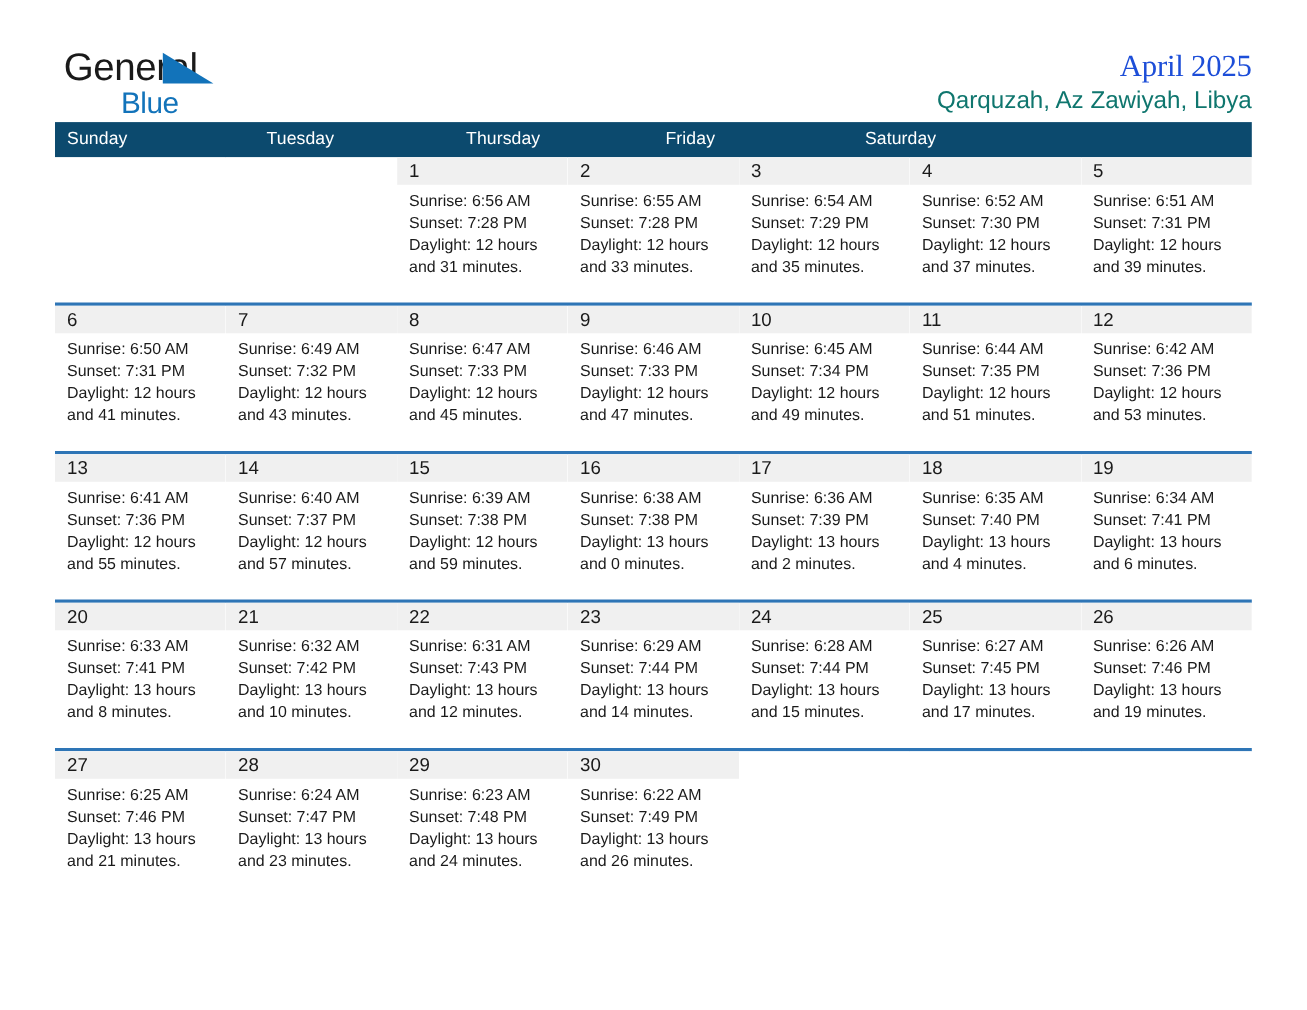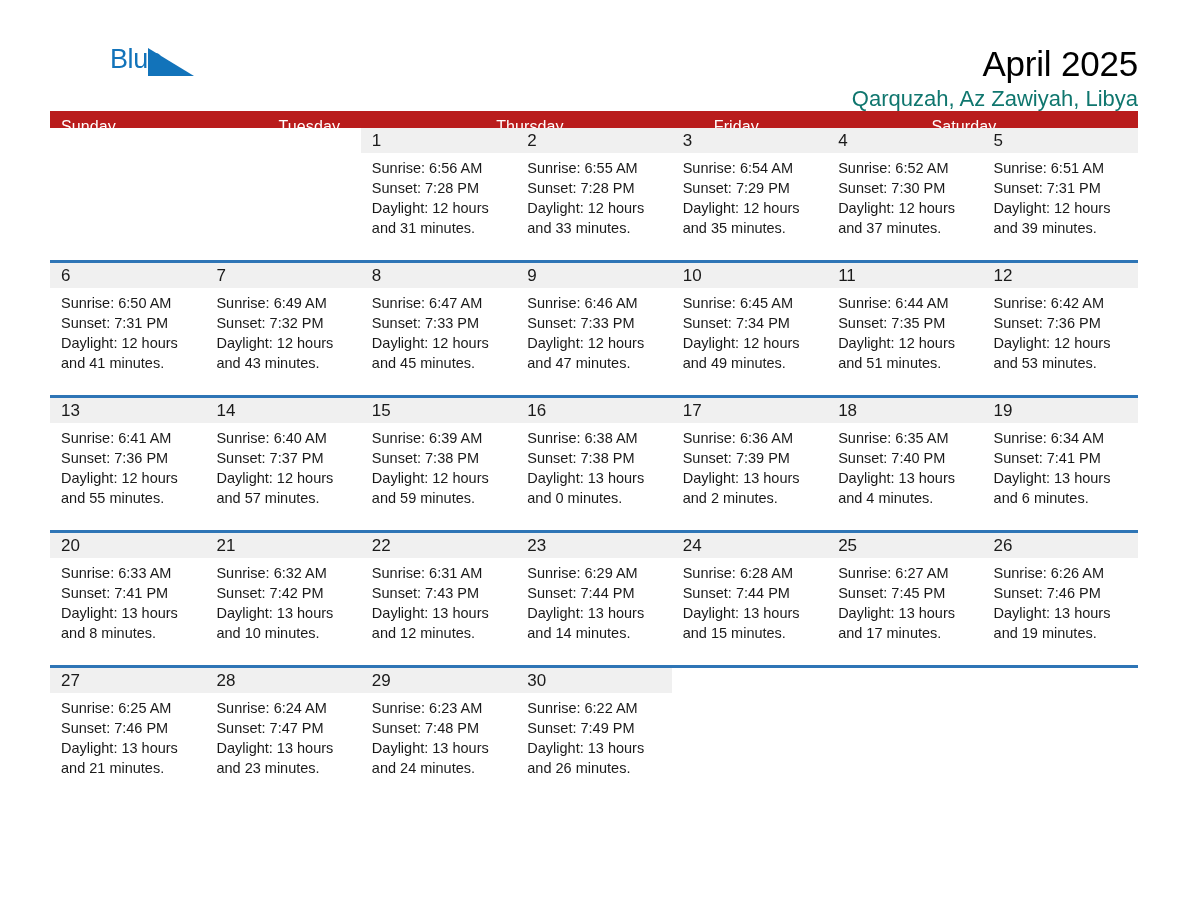--- a/index.html
+++ b/index.html
@@ -63,44 +63,45 @@
     height: 0;
     border-left: 46px solid #1273ba;
     border-top: 28px solid transparent;
   }
 
   .titles {
     text-align: right;
     padding-top: 2px;
   }
   .cal-title {
-    font-size: 35px;
-    color: #000000;
+    font-size: 28px;
+    color: #1d4ed8;
     line-height: 1.05;
     font-weight: 400;
     letter-spacing: -0.2px;
+    font-family: Liberation Serif, serif;
   }
   .cal-subtitle {
     font-size: 22px;
     color: #0f766e;
     line-height: 1.2;
     margin-top: 3px;
     font-weight: 400;
   }
 
   
   .calendar {
     width: 1088px;
     margin-top: 1px;
   }
   .weekday-row {
     display: grid;
-    grid-template-columns: repeat(5, 1fr);
-    background: #b91c1c;
-    height: 17px;
+    grid-template-columns: repeat(6, 1fr);
+    background: #0c4a6e;
+    height: 32px;
   }
   .weekday {
     color: #ffffff;
     font-size: 16px;
     line-height: 32px;
     padding-left: 11px;
     letter-spacing: 0.1px;
   }
 
   .week-row {
@@ -145,20 +146,21 @@
   }
 </style>
 </head>
 <body>
 
 <div class="page">
 
   <div class="header">
 
     <div class="brand">
+      <span class="brand-general">General</span>
       <span class="brand-triangle"></span>
       <span class="brand-blue">Blue</span>
     </div>
 
     <div class="titles">
       <div class="cal-title">April 2025</div>
       <div class="cal-subtitle">Qarquzah, Az Zawiyah, Libya</div>
     </div>
 
   </div>

